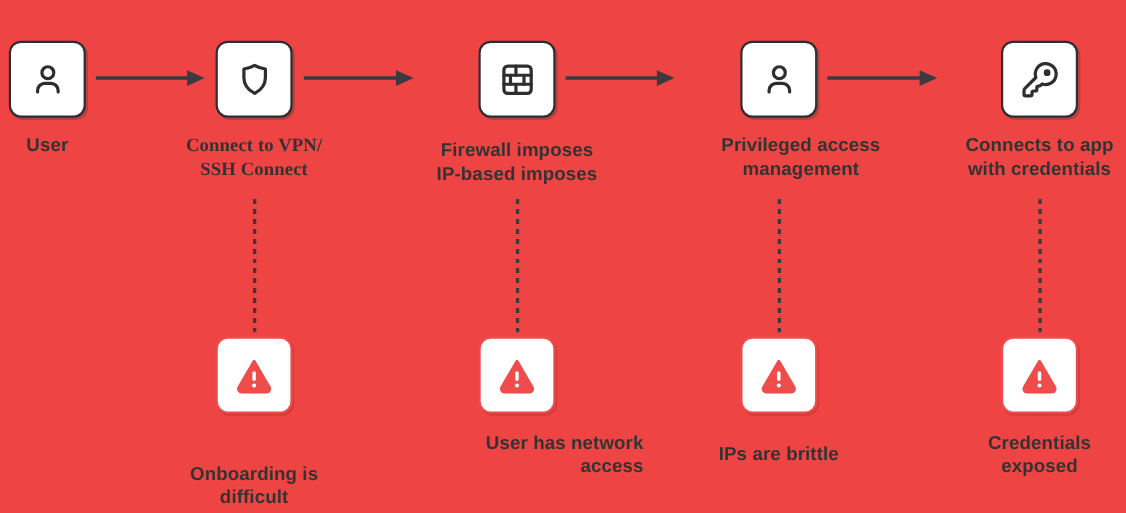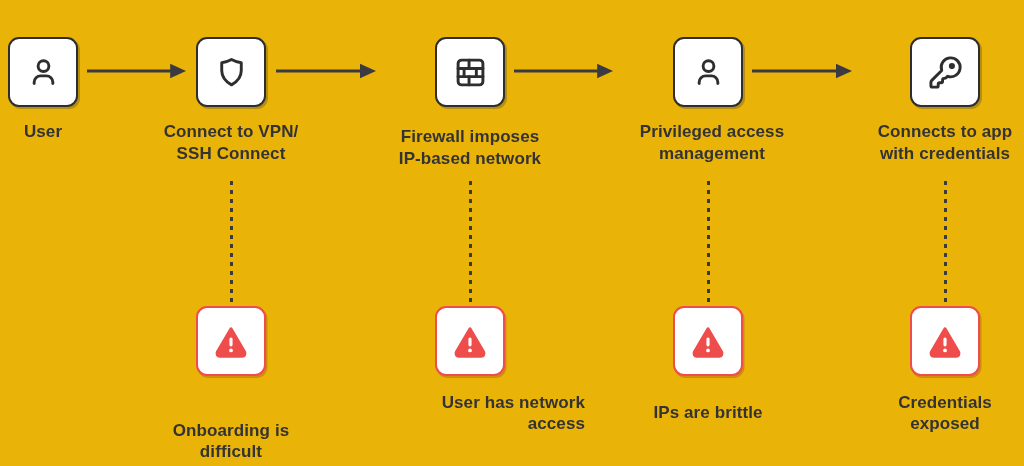--- a/index.html
+++ b/index.html
@@ -1,20 +1,20 @@
 <!DOCTYPE html>
 <html><head>
 <meta charset="utf-8">
 <style>
   html, body { margin: 0; padding: 0; background: #ffffff; }
   .canvas {
     position: relative;
     width: 1024px;
     height: 466px;
-    background: #eab308;
+    background: #ef4444;
     font-family: "Liberation Sans", sans-serif;
     overflow: hidden;
   }
   .node {
     position: absolute;
     width: 70px; height: 70px;
     box-sizing: border-box;
     background: #ffffff;
     border: 2px solid #2e2e2e;
     border-radius: 11px;
@@ -76,21 +76,21 @@
   <svg class="arrow" style="left:87px; top:63px; width:99px;" viewBox="0 0 100 16" preserveAspectRatio="none">
     <line x1="0" y1="8" x2="85" y2="8" stroke="#3a3a40" stroke-width="3.2"></line>
     <polygon points="84,0.8 100,8 84,15.2" fill="#3a3a40"></polygon>
   </svg>
 
   <div class="node" style="left:196px; top:37px;">
     <svg viewBox="0 0 24 24">
       <path d="M12 3.1c2.3 1.3 4.6 2 6.7 2.2v5.4c0 4.4-2.6 7.6-6.7 9.8-4.1-2.2-6.7-5.4-6.7-9.8V5.3C7.4 5.1 9.7 4.4 12 3.1z"></path>
     </svg>
   </div>
-  <div class="step-label" style="left:116px; top:121px;">
+  <div class="step-label" style="left:116px; top:121px;font-family:Liberation Serif, serif;">
     <span>Connect to VPN/</span>
     <span>SSH Connect</span>
   </div>
 
   <svg class="arrow" style="left:276px; top:63px; width:100px;" viewBox="0 0 100 16" preserveAspectRatio="none">
     <line x1="0" y1="8" x2="85" y2="8" stroke="#3a3a40" stroke-width="3.2"></line>
     <polygon points="84,0.8 100,8 84,15.2" fill="#3a3a40"></polygon>
   </svg>
 
   <div class="node" style="left:435px; top:37px;">
@@ -99,35 +99,35 @@
       <line x1="3.5" y1="9.2" x2="20.5" y2="9.2"></line>
       <line x1="3.5" y1="14.8" x2="20.5" y2="14.8"></line>
       <line x1="11" y1="3.5" x2="11" y2="9.2"></line>
       <line x1="7.6" y1="9.2" x2="7.6" y2="14.8"></line>
       <line x1="16" y1="9.2" x2="16" y2="14.8"></line>
       <line x1="11" y1="14.8" x2="11" y2="20.5"></line>
     </svg>
   </div>
   <div class="step-label" style="left:355px; top:126px;">
     <span>Firewall imposes</span>
-    <span>IP-based network</span>
+    <span>IP-based imposes</span>
   </div>
 
   <svg class="arrow" style="left:514px; top:63px; width:99px;" viewBox="0 0 100 16" preserveAspectRatio="none">
     <line x1="0" y1="8" x2="85" y2="8" stroke="#3a3a40" stroke-width="3.2"></line>
     <polygon points="84,0.8 100,8 84,15.2" fill="#3a3a40"></polygon>
   </svg>
 
   <div class="node" style="left:673px; top:37px;">
     <svg viewBox="0 0 24 24">
       <circle cx="12" cy="7.6" r="3.7"></circle>
       <path d="M5.6 19.6v-.9a4.4 4.4 0 0 1 4.4-4.4h4a4.4 4.4 0 0 1 4.4 4.4v.9"></path>
     </svg>
   </div>
-  <div class="step-label" style="left:597px; top:121px;">
+  <div class="step-label" style="left:613px; top:121px;">
     <span>Privileged access</span>
     <span>management</span>
   </div>
 
   <svg class="arrow" style="left:752px; top:63px; width:100px;" viewBox="0 0 100 16" preserveAspectRatio="none">
     <line x1="0" y1="8" x2="85" y2="8" stroke="#3a3a40" stroke-width="3.2"></line>
     <polygon points="84,0.8 100,8 84,15.2" fill="#3a3a40"></polygon>
   </svg>
 
   <div class="node" style="left:910px; top:37px;">

